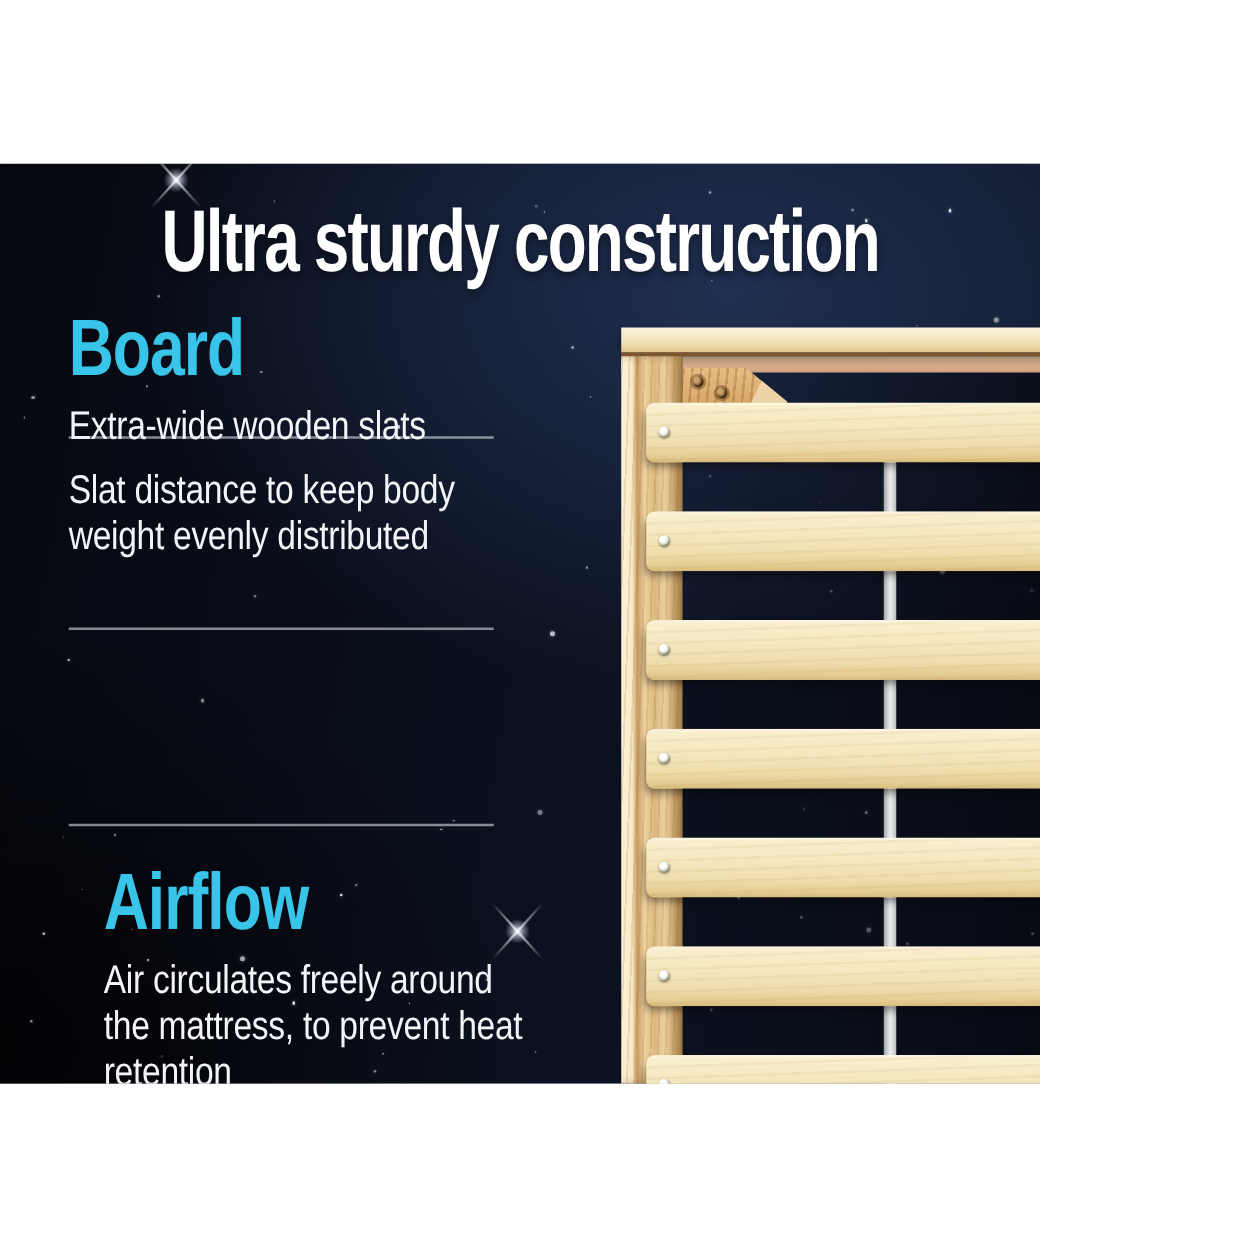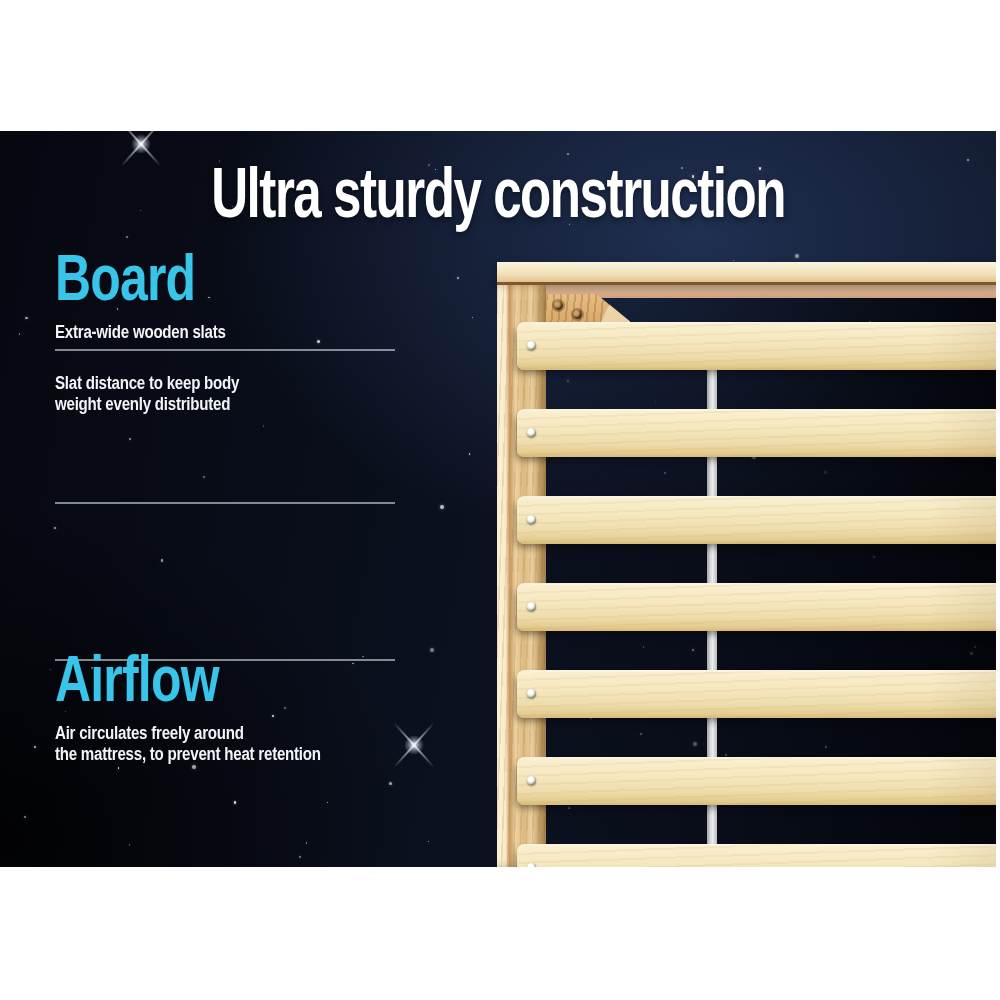--- a/index.html
+++ b/index.html
@@ -8,21 +8,21 @@
   .canvas {
     position: relative; width: 1000px; height: 1000px;
     background: #ffffff; overflow: hidden;
   }
   .band { position: absolute; left: 0; width: 1000px; background: #ffffff; }
   .band-top { top: 0; height: 131px; }
   .band-bottom { top: 867px; height: 133px; }
 
   
   .panel {
-    position: absolute; top: 131px; left: 0; width: 996px; height: 736px;
+    position: absolute; top: 131px; left: 0; width: 832px; height: 736px;
     overflow: hidden;
     background:
       radial-gradient(640px 520px at 0% 96%, rgba(0,0,0,0.80), rgba(0,0,0,0) 65%),
       radial-gradient(780px 520px at 70% 14%, #203052 0%, rgba(32,48,82,0) 62%),
       linear-gradient(100deg, #060810 0%, #0b101e 45%, #0e1526 100%);
   }
   .star { position: absolute; background: #fff; border-radius: 50%;
           box-shadow: 0 0 3px rgba(255,255,255,0.55); }
   .flare-star { position: absolute; width: 8px; height: 8px; }
   .flare-star .core {
@@ -38,24 +38,24 @@
   .cond  { display: inline-block; transform: scaleX(0.73); transform-origin: center top; }
   .condL { display: inline-block; transform: scaleX(0.78); transform-origin: left top; white-space: pre-line; }
   .condD { display: inline-block; transform: scaleX(0.84); transform-origin: left top; white-space: pre-line; }
 
   .title {
     position: absolute; top: 27px; left: 0; right: 0; text-align: center;
     color: #ffffff; font-size: 70px; font-weight: bold; letter-spacing: -2px;
     line-height: 1; text-shadow: 0 3px 8px rgba(0,0,0,0.45);
   }
   .feature { position: absolute; left: 55px; width: 470px; }
-  .f1 { top: 113px; } .f2 { top: 233px; } .f3 { top: 387px; } .f4 { top: 514px; }
+  .f1 { top: 113px; } .f2 { top: 233px; } .f3 { top: 387px; } .f4 { top: 556px; margin-left: 28px; }
   .f-head { color: var(--accent, #38c5e9); font-size: 64px; font-weight: bold;
             line-height: 1.08; letter-spacing: -1px; }
-  .f-desc { margin-top: 9px; color: #f2f4f7; font-size: 18px; font-weight: bold;
+  .f-desc { margin-top: 9px; color: #f2f4f7; font-size: 32px; font-weight: normal;
             line-height: 1.16; letter-spacing: -0.3px; }
   .divider { position: absolute; left: 55px; width: 340px; height: 2px;
              background: rgba(235,240,245,0.55); }
   .d1 { top: 218px; } .d2 { top: 371px; } .d3 { top: 528px; }
 
   
   .bed { position: absolute; inset: 0; }
   .bed > div { position: absolute; }
 
   .interior {

